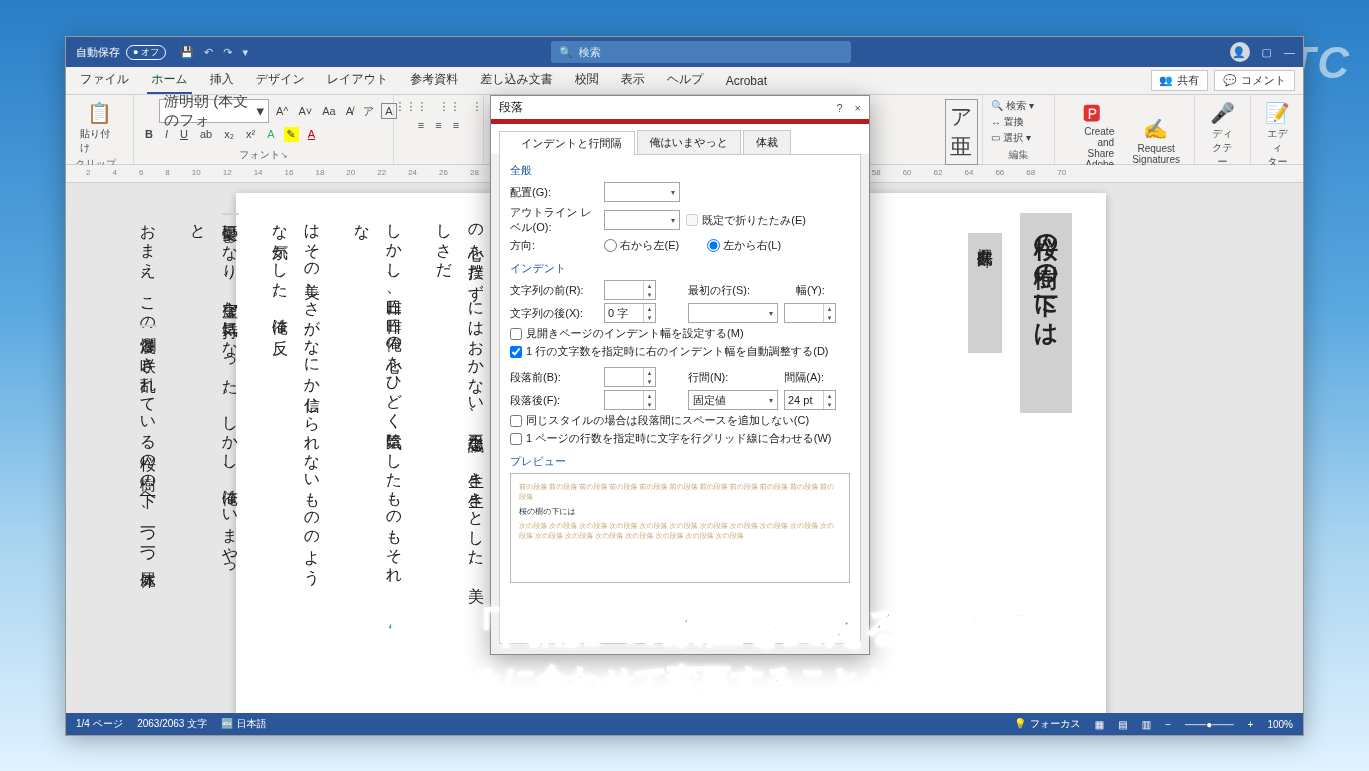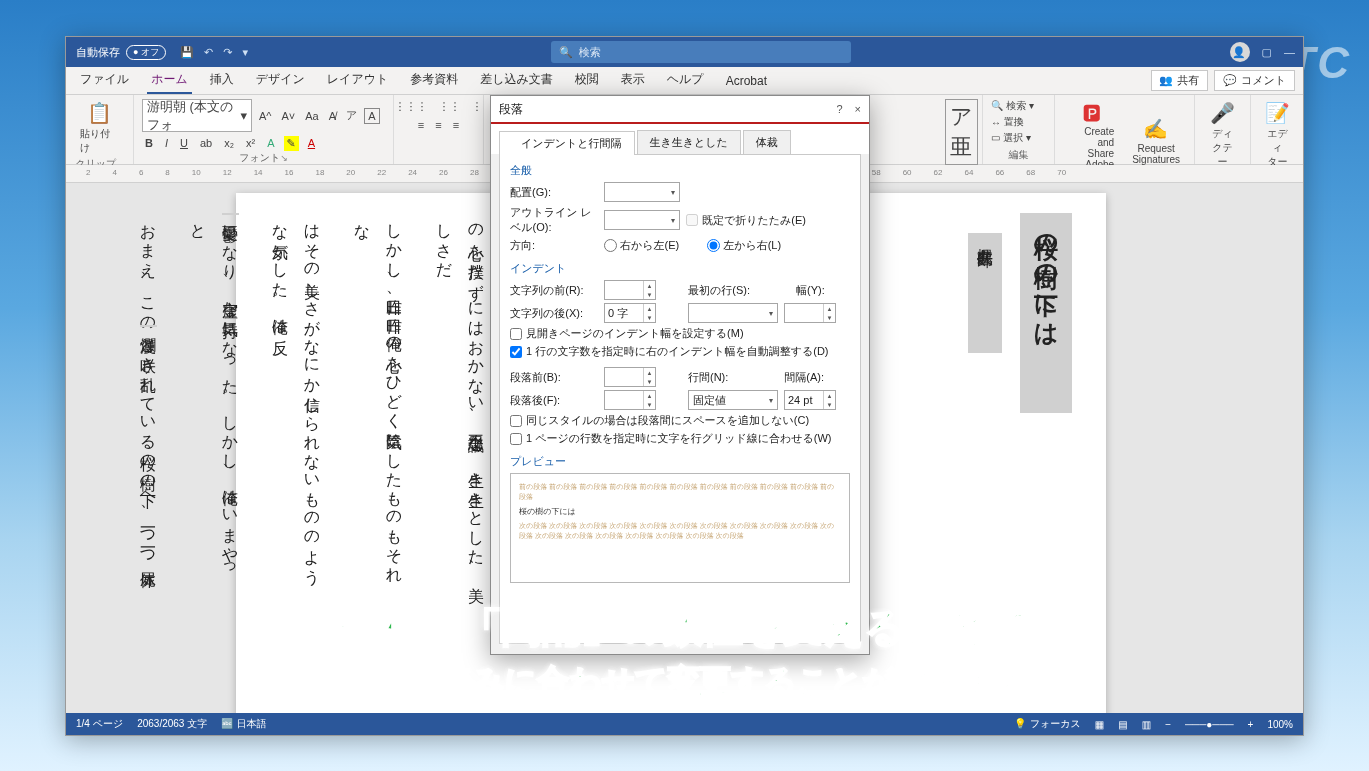--- a/index.html
+++ b/index.html
@@ -8,44 +8,44 @@
   .titlebar { height: 30px; background: #2b579a; color: #fff; display: flex; align-items: center; font-size: 11px; position: relative; }
   .titlebar .autosave { margin-left: 10px; display: flex; align-items: center; gap: 6px; }
   .titlebar .autosave .pill { border: 1px solid #fff; border-radius: 10px; padding: 0 6px; font-size: 9px; }
   .titlebar .qat { margin-left: 14px; display: flex; gap: 10px; color: #cfe0f4; }
   .titlebar .doctitle { position: absolute; left: 50%; transform: translateX(-50%); }
   .titlebar .searchbox { position: absolute; left: 485px; top: 4px; width: 300px; height: 22px; background: #487dbb; border-radius: 3px; display: flex; align-items: center; padding: 0 8px; gap: 6px; color: #e0ebf7; }
   .titlebar .right { position: absolute; right: 8px; display: flex; align-items: center; gap: 12px; }
   .titlebar .usercircle { width: 20px; height: 20px; border-radius: 50%; background: #d8d8d8; color: #555; display: flex; align-items: center; justify-content: center; font-size: 11px; }
   .tabs { height: 28px; background: #f3f2f1; display: flex; align-items: flex-end; padding-left: 10px; gap: 14px; font-size: 12px; color: #333; border-bottom: 1px solid #d0d0d0; position: relative; }
   .tabs .tab { padding: 0 4px 6px 4px; cursor: pointer; margin-top: 18px; }
-  .tabs .tab.active { color: #701a75; border-bottom: 2px solid #2b579a; padding-bottom: 4px; }
+  .tabs .tab.active { color: #14532d; border-bottom: 2px solid #2b579a; padding-bottom: 4px; }
   .tabs .rightbtns { position: absolute; right: 8px; bottom: 3px; display: flex; gap: 6px; }
   .tabs .rbtn { border: 1px solid #c7c7c7; background: #fff; font-size: 11px; padding: 2px 8px; display: flex; align-items: center; gap: 4px; }
   .ribbon { height: 70px; background: #f3f2f1; border-bottom: 1px solid #d0d0d0; display: flex; font-size: 10px; color: #444; }
   .ribgroup { border-right: 1px solid #dcdcdc; padding: 4px 8px 2px 8px; display: flex; flex-direction: column; justify-content: space-between; }
   .ribgroup .body { display: flex; align-items: center; gap: 6px; flex: 1; }
   .ribgroup .label { text-align: center; font-size: 10px; color: #666; display: flex; justify-content: center; align-items: center; gap: 0; }
   .ribgroup .launcher { font-size: 9px; color: #888; }
   .bigbtn { display: flex; flex-direction: column; align-items: center; gap: 2px; padding: 2px 6px; }
   .bigbtn .ic { font-size: 20px; }
-  .fontcombo { border: 1px solid #ababab; background: #fff; font-size: 13px; padding: 1px 4px; width: 110px; height: 33px; display: flex; align-items: center; justify-content: space-between; }
+  .fontcombo { border: 1px solid #ababab; background: #fff; font-size: 15px; padding: 1px 4px; width: 110px; height: 24px; display: flex; align-items: center; justify-content: space-between; margin-left: 17px; }
   .smbtn { padding: 1px 3px; font-size: 11px; }
   .ruler { height: 18px; background: #f3f2f1; border-bottom: 1px solid #d0d0d0; position: relative; font-size: 8px; color: #888; }
   .docarea { flex: 1; background: #e6e6e6; overflow: hidden; position: relative; }
   .page { position: absolute; left: 170px; top: 10px; width: 870px; height: 640px; background: #fff; box-shadow: 0 2px 8px rgba(0,0,0,0.25); }
   .page .content { position: absolute; right: 34px; top: 20px; display: flex; flex-direction: row-reverse; gap: 18px; }
   .vline { writing-mode: vertical-rl; text-orientation: upright; font-family: "Yu Mincho", "MS Mincho", serif; font-size: 16px; line-height: 2.0; color: #222; height: 380px; letter-spacing: 0.05em; }
   .vtitle { font-size: 24px; font-weight: bold; background: #d0d0d0; padding: 4px 2px; }
   .vauthor { font-size: 16px; background: #d0d0d0; padding: 2px 1px; }
   .hl { background: #d0d0d0; }
   .statusbar { height: 22px; background: #2b579a; color: #fff; font-size: 10px; display: flex; align-items: center; padding: 0 10px; gap: 14px; }
   .statusbar .spacer { flex: 1; }
   .dialog { position: absolute; left: 490px; top: 95px; width: 380px; height: 560px; background: #f0f0f0; border: 1px solid #8a8a8a; box-shadow: 0 6px 24px rgba(0,0,0,0.35); font-size: 11px; color: #222; }
-  .dlg-title { height: 28px; display: flex; align-items: center; padding: 0 8px; justify-content: space-between; background: #fff; border-bottom: 2px solid #b91c1c; }
+  .dlg-title { height: 28px; display: flex; align-items: center; padding: 0 8px; justify-content: space-between; background: #fff; border-bottom: 5px solid #b91c1c; }
   .dlg-title .t { font-size: 12px; }
   .dlg-title .r { display: flex; gap: 12px; color: #555; }
   .dlg-tabs { display: flex; padding: 6px 8px 0 8px; background: #fff; }
   .dlg-tabs .dt { border: 1px solid #c9c9c9; border-bottom: none; padding: 4px 12px; background: #f0f0f0; font-size: 11px; margin-right: 2px; }
   .dlg-tabs .dt.active { background: #fff; position: relative; top: 1px; padding-left: 21px; }
   .dlg-body { background: #fff; margin: 0 8px 8px 8px; border: 1px solid #c9c9c9; padding: 8px 10px; height: 490px; overflow: hidden; }
   .sec { margin-bottom: 8px; }
   .sec .hd { color: #1a5faa; font-size: 11px; margin-bottom: 4px; }
   .frow { display: flex; align-items: center; margin: 3px 0; gap: 6px; }
   .flab { width: 88px; }
@@ -311,21 +311,21 @@
 <div class="dialog">
   <div class="dlg-title">
     <span class="t">段落</span>
     <span class="r">
       <span>?</span>
       <span>×</span>
     </span>
   </div>
   <div class="dlg-tabs">
     <div class="dt active">インデントと行間隔</div>
-    <div class="dt">生き生きとした</div>
+    <div class="dt">俺はいまやっと</div>
     <div class="dt">体裁</div>
   </div>
   <div class="dlg-body">
 
     <div class="sec">
       <div class="hd">全般</div>
       <div class="frow">
         <span class="flab">配置(G):</span>
         <div class="combo">
             <span></span>

